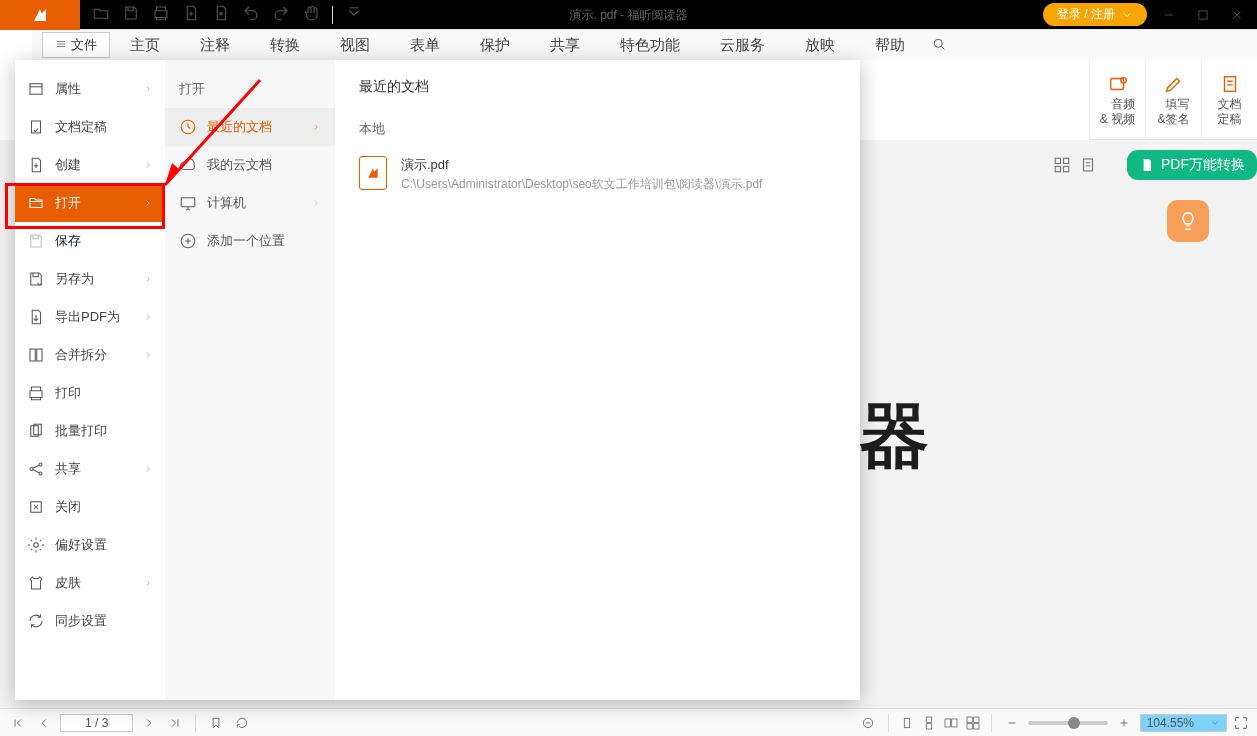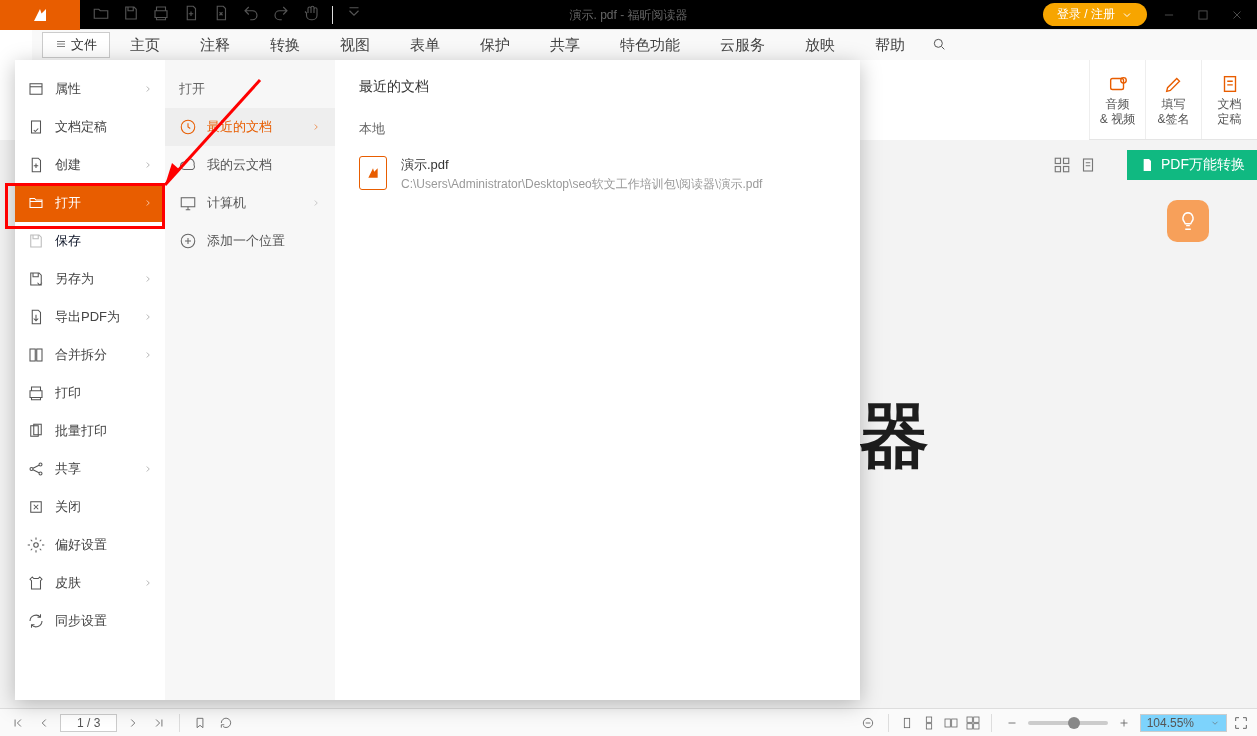--- a/index.html
+++ b/index.html
@@ -101,21 +101,21 @@
   .ribbon-group {
     display: flex; flex-direction: column; align-items: center; justify-content: center;
     width: 56px;
     gap: 2px;
     border-left: 1px solid #eee;
     font-size: 12px;
     color: #555;
     padding: 4px 2px;
   }
   .ribbon-group svg { width: 22px; height: 22px; stroke: #e85d00; fill: none; stroke-width: 1.5; }
-  .ribbon-group .lbl { text-align: center; line-height: 1.2; }
+  .ribbon-group .lbl { text-align: right; line-height: 1.2; }
   
   .doc-area {
     position: absolute;
     left: 0; right: 0; top: 140px; bottom: 28px;
     background: #f3f3f3;
   }
   .big-text-mock {
     position: absolute;
     right: 330px; top: 250px;
     font-size: 70px; font-weight: 900; color: #1d1d1d;
@@ -131,20 +131,21 @@
   .view-icons svg { width: 18px; height: 18px; stroke: #777; fill: none; stroke-width: 1.5; }
   .pdf-convert {
     position: absolute;
     right: 0; top: 150px;
     background: #10b981;
     color: #fff;
     display: flex; align-items: center; gap: 6px;
     padding: 6px 12px;
     font-size: 14px;
     cursor: pointer;
+    border-radius: 11px;
   }
   .pdf-convert svg { width: 16px; height: 16px; fill: #fff; }
   .bulb {
     position: absolute;
     right: 48px; top: 200px;
     width: 42px; height: 42px;
     border-radius: 10px;
     background: #f7a05a;
     display: flex; align-items: center; justify-content: center;
     cursor: pointer;
@@ -236,21 +237,21 @@
     border-top: 1px solid #ddd;
     background: #fafafa;
     display: flex; align-items: center;
     padding: 0 8px;
     font-size: 12px;
     color: #555;
     gap: 6px;
   }
   .statusbar .navbtn { width: 20px; height: 20px; display: flex; align-items: center; justify-content: center; cursor: pointer; }
   .statusbar .navbtn svg { width: 14px; height: 14px; stroke: #666; fill: none; stroke-width: 1.5; }
-  .statusbar .pg { border: 1px solid #ccc; padding: 1px 16px; background: #fff; min-width: 44px; text-align: left; }
+  .statusbar .pg { border: 1px solid #ccc; padding: 1px 24px; background: #fff; min-width: 44px; text-align: left; }
   .statusbar .sep { width: 1px; height: 18px; background: #ddd; margin: 0 4px; }
   .statusbar .spacer { flex: 1; }
   .zoom-slider { width: 80px; height: 4px; background: #ccc; position: relative; border-radius: 2px; }
   .zoom-slider .thumb { position: absolute; left: 40px; top: -4px; width: 12px; height: 12px; border-radius: 50%; background: #888; }
   .zoom-box { border: 1px solid #ccc; padding: 1px 6px; background: #7dd3fc; display: flex; align-items: center; gap: 16px; }
   .zoom-box svg { width: 10px; height: 10px; stroke: #666; fill: none; stroke-width: 1.5; }
   .fs-ic { width: 16px; height: 16px; stroke: #666; fill: none; stroke-width: 1.5; cursor: pointer; }
   .layout-ic { width: 16px; height: 16px; stroke: #666; fill: none; stroke-width: 1.2; cursor: pointer; }
 </style>
 </head>

